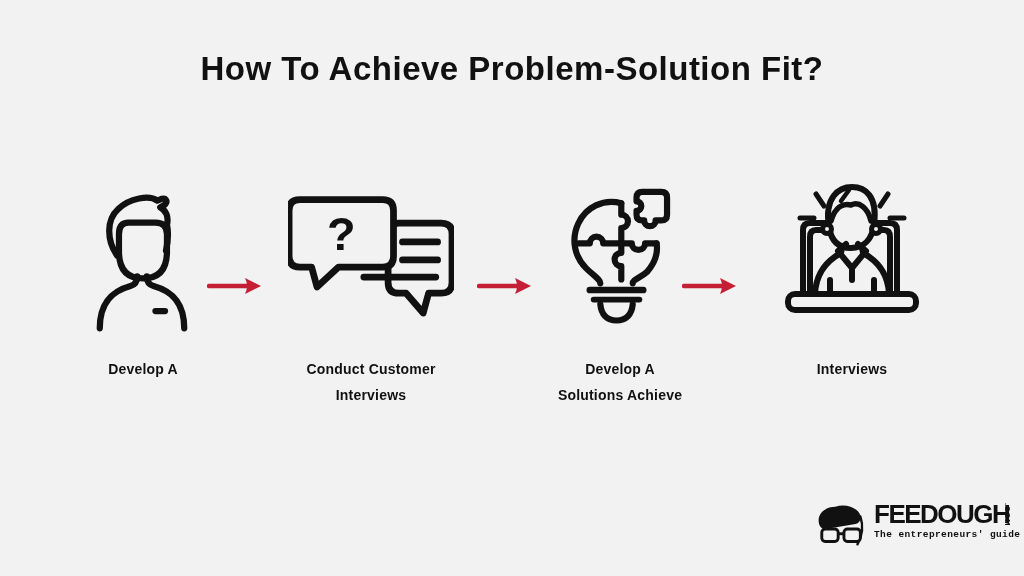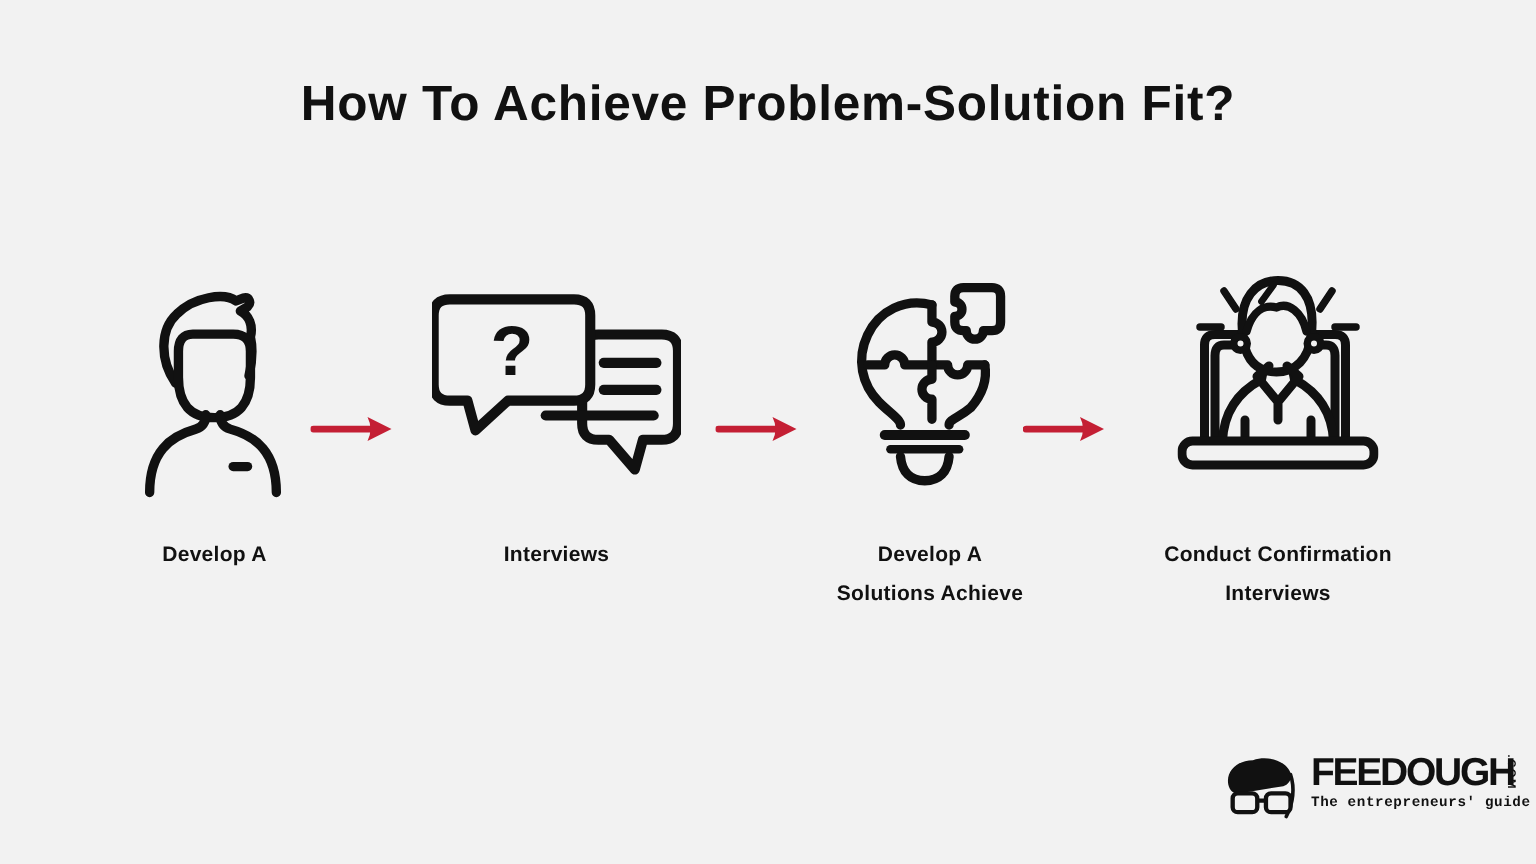--- a/index.html
+++ b/index.html
@@ -115,28 +115,28 @@
     <svg width="56" height="22" viewBox="0 0 56 22">
       <path d="M2,11 L41,11" stroke="#c41f34" stroke-width="4.5" stroke-linecap="round" fill="none"></path>
       <path d="M38,3 L54,11 L38,19 Q42,11 38,3 Z" fill="#c41f34"></path>
     </svg>
   </div>
 
   <div class="step-label" style="left:3px;">
     <div>Develop A</div>
   </div>
   <div class="step-label" style="left:231px;">
+    <div>Conduct Customer</div>
     <div>Interviews</div>
   </div>
   <div class="step-label" style="left:480px;">
     <div>Develop A</div>
     <div>Solutions Achieve</div>
   </div>
   <div class="step-label" style="left:712px;">
-    <div>Conduct Confirmation</div>
     <div>Interviews</div>
   </div>
 
   <div class="logo">
     <div class="logo-head">
       <svg width="54" height="48" viewBox="0 0 56 48">
         <path d="M3,20 C1,10 10,3 20,3 C32,-1 44,5 46,12 C47,16 45,20 41,21 L10,26 C6,26 4,24 3,20 Z" fill="#111"></path>
         <path d="M46,13 C49,22 48,33 43,42" fill="none" stroke="#111" stroke-width="2.5" stroke-linecap="round"></path>
         <rect x="6" y="26" width="17" height="13" rx="3.5" fill="#f2f2f2" stroke="#111" stroke-width="3"></rect>
         <rect x="29" y="26" width="17" height="13" rx="3.5" fill="#f2f2f2" stroke="#111" stroke-width="3"></rect>

